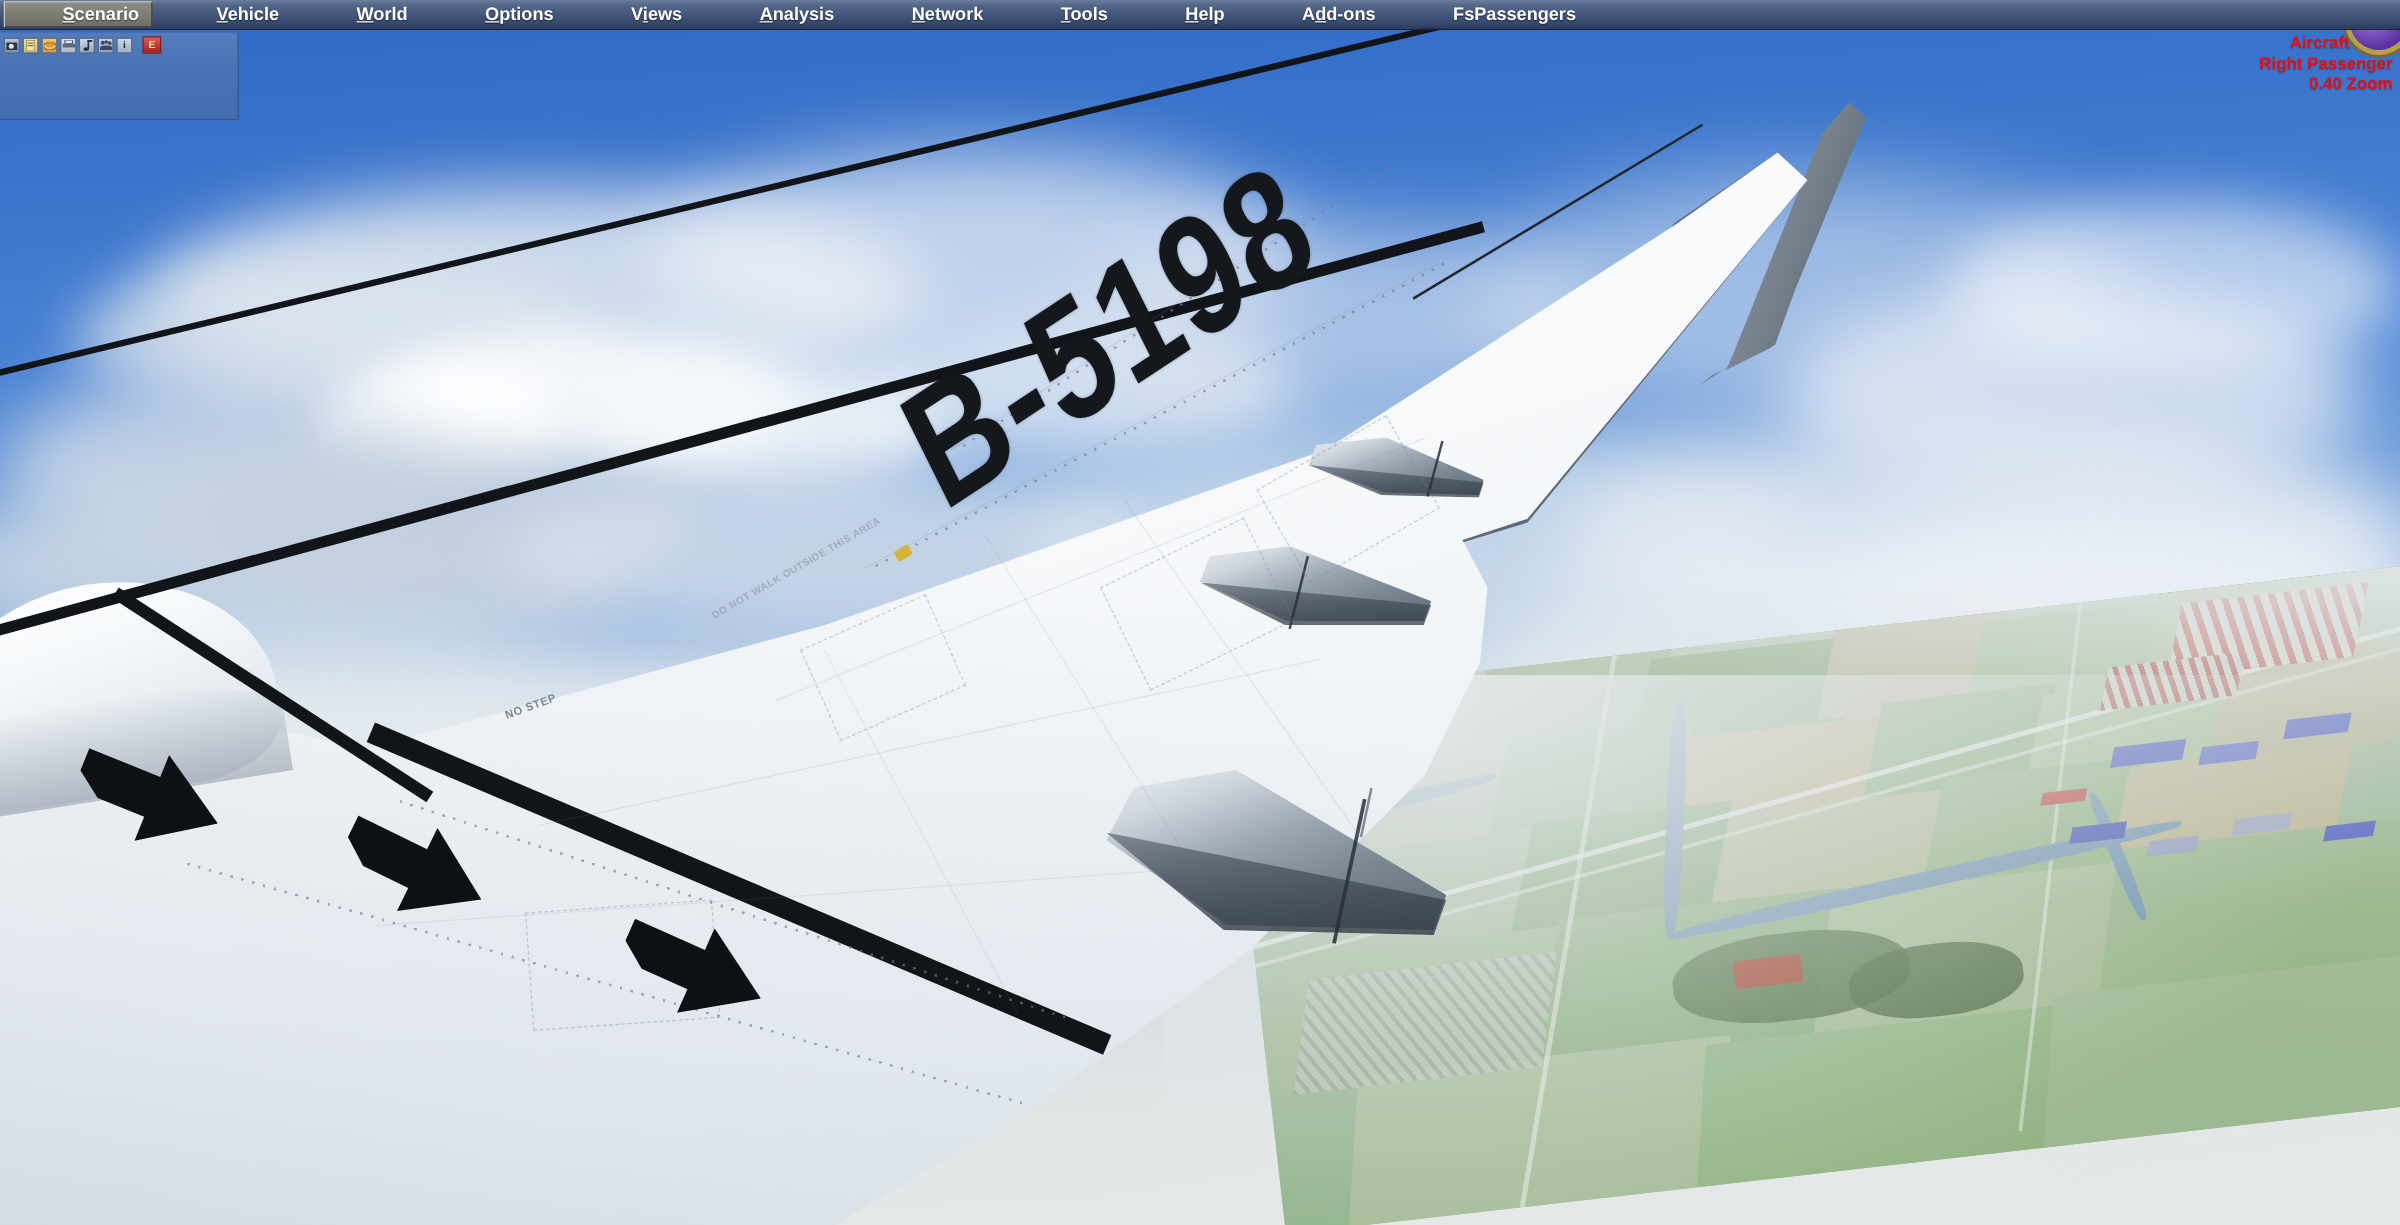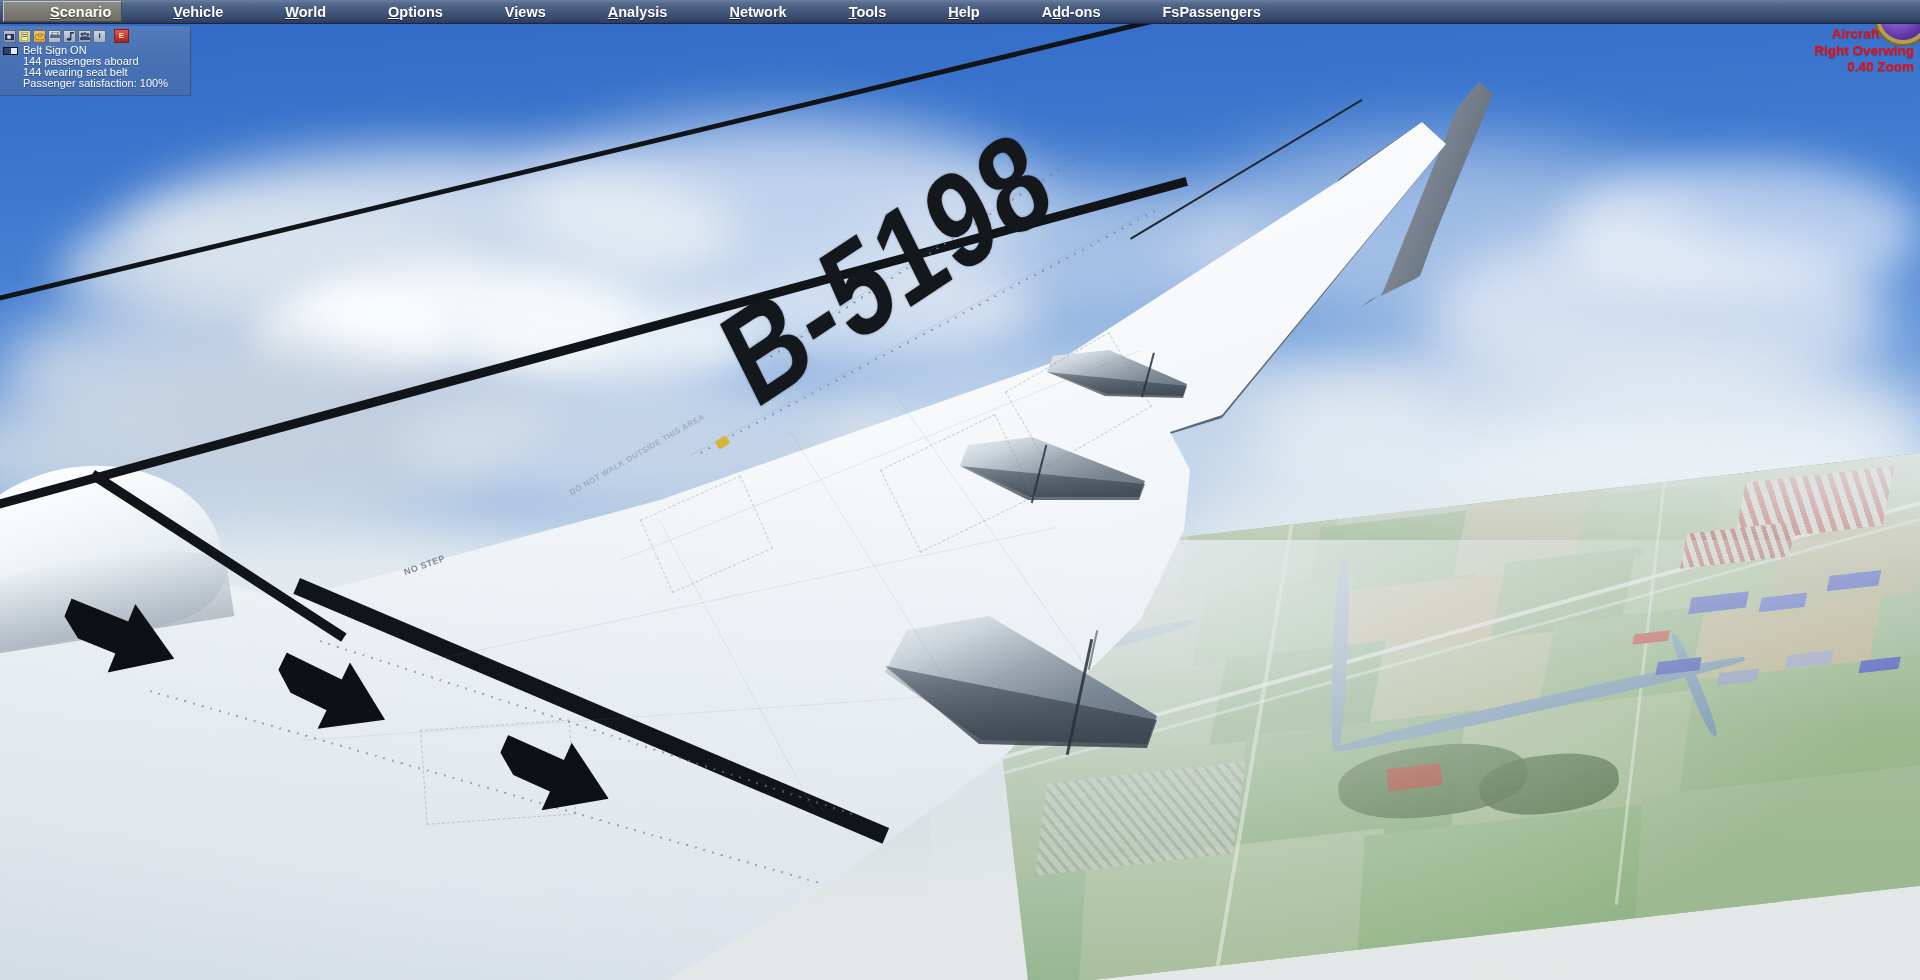--- a/index.html
+++ b/index.html
@@ -534,41 +534,23 @@
           <circle cx="2.2" cy="2.2" r="1.6" fill="#3a4662"></circle>
           <circle cx="5" cy="1.6" r="1.4" fill="#3a4662"></circle>
           <circle cx="7.8" cy="2.4" r="1.5" fill="#3a4662"></circle>
           <path d="M0 8 L0 5.5 Q5 3.2 10 5.5 L10 8 Z" fill="#3a4662"></path>
         </svg>
       </div>
       <div class="tbtn i7">i</div>
       <div class="tbtn ired">E</div>
     </div>
 
-    <div id="fsp-lines">
-      <div class="fsp-row">
-        <span class="toggle">
-            <i class="off"></i>
-            <i class="on"></i>
-          </span>
-        <span class="fsp-txt">Belt Sign ON</span>
-      </div>
-      <div class="fsp-row fsp-indent">
-        <span class="fsp-txt">144 passengers aboard</span>
-      </div>
-      <div class="fsp-row fsp-indent">
-        <span class="fsp-txt">144 wearing seat belt</span>
-      </div>
-      <div class="fsp-row fsp-indent">
-        <span class="fsp-txt">Passenger satisfaction: 100%</span>
-      </div>
-    </div>
   </div>
 
   <div id="hud">
     <div class="hud-line">Aircraft View</div>
-    <div class="hud-line">Right Overwing</div>
+    <div class="hud-line">Right Passenger</div>
     <div class="hud-line">0.40 Zoom</div>
   </div>
 
   <div id="knob"></div>
 
 </div>
 
 </body></html>

